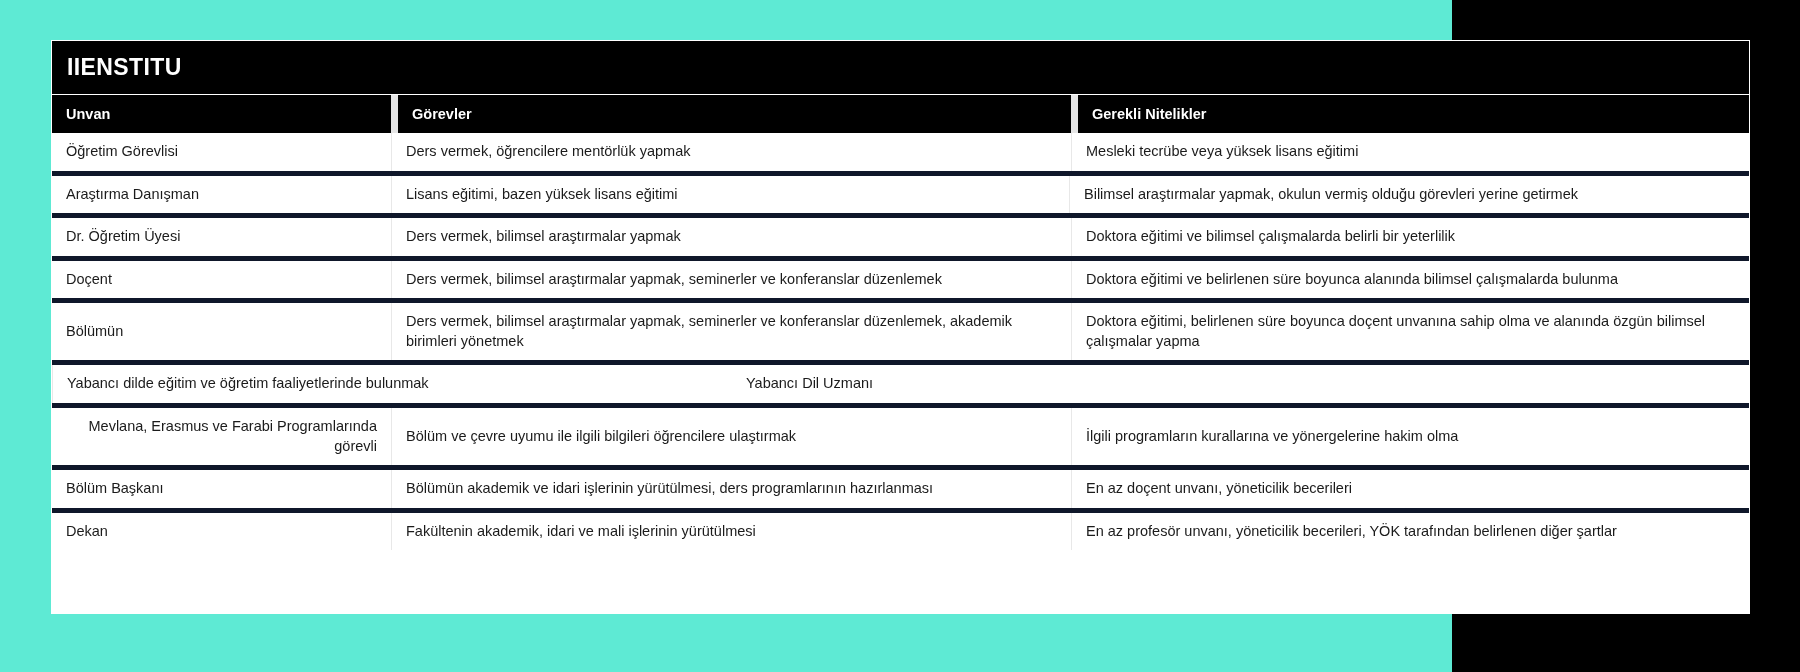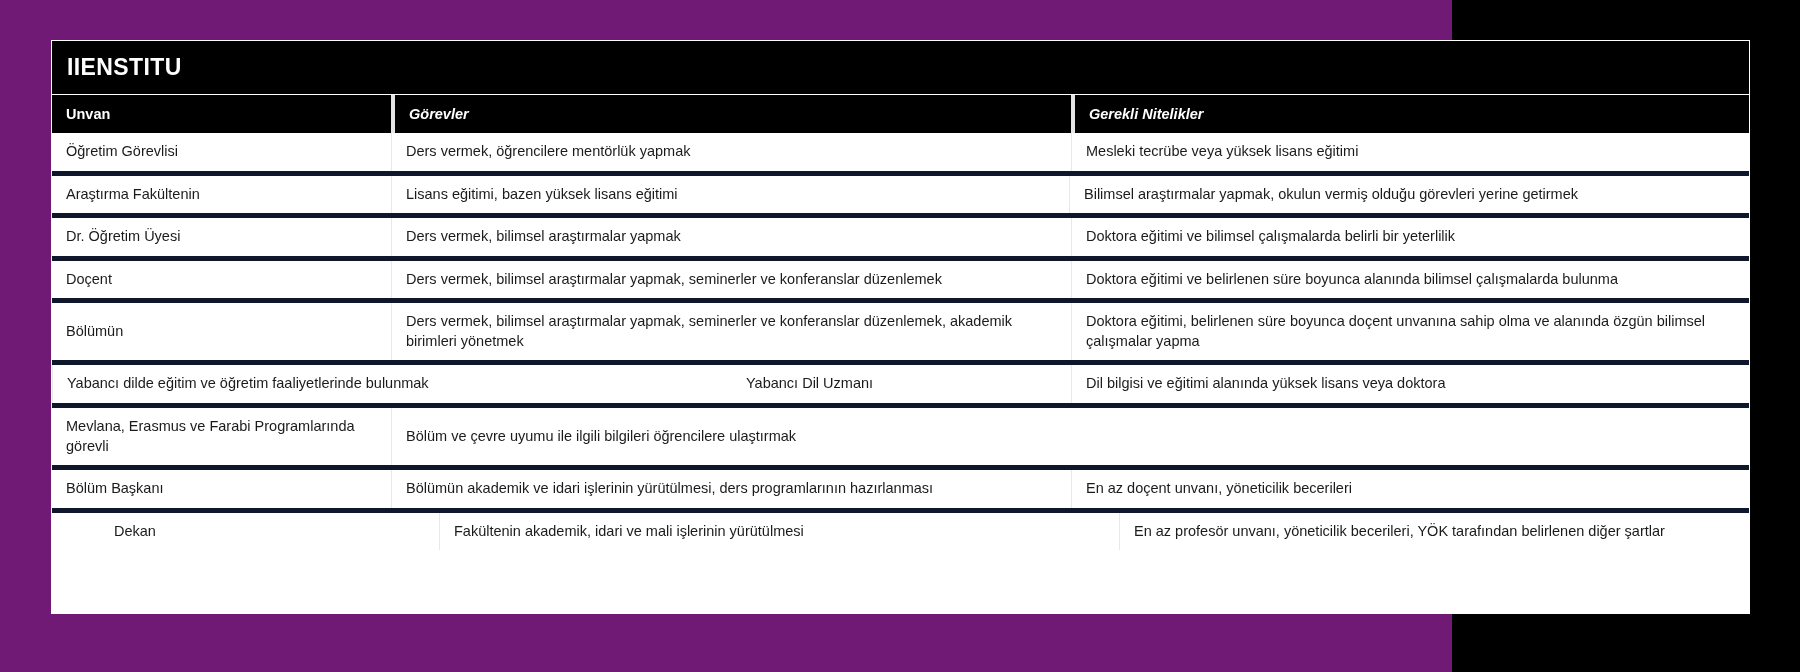--- a/index.html
+++ b/index.html
@@ -13,21 +13,21 @@
 
   body {
     font-family: "Liberation Sans", "DejaVu Sans", sans-serif;
     -webkit-font-smoothing: antialiased;
   }
 
   .canvas {
     position: relative;
     width: 1452px;
     height: 672px;
-    background: #701a75;
+    background: #5eead4;
   }
 
   .table-card {
     position: absolute;
     left: 51px;
     top: 40px;
     width: 1699px;
     height: 574px;
     background: #000000;
     border: 1px solid #ffffff;
@@ -67,44 +67,44 @@
 
   .th {
     display: flex;
     align-items: center;
     color: #ffffff;
     font-size: 14.5px;
     font-weight: 700;
     padding: 0 14px;
   }
 
-  .col-1 { width: 339px; flex: 0 0 339px; }
+  .col-1 { width: 339px; flex: 0 0 339px; text-align: right; }
   .col-2 { width: 680px; flex: 0 0 680px; }
   .col-3 { flex: 1 1 auto; }
 
   .thead-row .col-2,
-  .thead-row .col-3 { border-left: 4px solid #e5e5e5; font-style: italic; }
+  .thead-row .col-3 { border-left: 7px solid #e5e5e5; }
 
   
   .tbody {
     flex: 1 1 auto;
     background: #ffffff;
     display: flex;
     flex-direction: column;
   }
 
   .trow {
     display: flex;
     align-items: stretch;
     background: #ffffff;
     border-bottom: 5px solid #0f172a;
     min-height: 37px;
   }
 
-  .trow:last-child { border-bottom: none; padding-left: 48px; }
+  .trow:last-child { border-bottom: none; }
 
   .td {
     display: flex;
     align-items: center;
     color: #1b1b1b;
     font-size: 14.5px;
     font-weight: 400;
     line-height: 1.35;
     padding: 9px 14px;
   }
@@ -138,21 +138,21 @@
           </div>
           <div class="td col-2">
             <span class="td-text">Ders vermek, öğrencilere mentörlük yapmak</span>
           </div>
           <div class="td col-3">
             <span class="td-text">Mesleki tecrübe veya yüksek lisans eğitimi</span>
           </div>
         </div>
         <div class="trow">
           <div class="td col-1">
-            <span class="td-text">Araştırma Fakültenin</span>
+            <span class="td-text">Araştırma Danışman</span>
           </div>
           <div class="td col-3">
             <span class="td-text">Lisans eğitimi, bazen yüksek lisans eğitimi</span>
           </div>
           <div class="td col-2">
             <span class="td-text">Bilimsel araştırmalar yapmak, okulun vermiş olduğu görevleri yerine getirmek</span>
           </div>
         </div>
         <div class="trow">
           <div class="td col-1">
@@ -187,31 +187,31 @@
             <span class="td-text">Doktora eğitimi, belirlenen süre boyunca doçent unvanına sahip olma ve alanında özgün bilimsel çalışmalar yapma</span>
           </div>
         </div>
         <div class="trow">
           <div class="td col-2">
             <span class="td-text">Yabancı dilde eğitim ve öğretim faaliyetlerinde bulunmak</span>
           </div>
           <div class="td col-1">
             <span class="td-text">Yabancı Dil Uzmanı</span>
           </div>
-          <div class="td col-3">
-            <span class="td-text">Dil bilgisi ve eğitimi alanında yüksek lisans veya doktora</span>
-          </div>
         </div>
         <div class="trow">
           <div class="td col-1">
             <span class="td-text">Mevlana, Erasmus ve Farabi Programlarında görevli</span>
           </div>
           <div class="td col-2">
             <span class="td-text">Bölüm ve çevre uyumu ile ilgili bilgileri öğrencilere ulaştırmak</span>
           </div>
+          <div class="td col-3">
+            <span class="td-text">İlgili programların kurallarına ve yönergelerine hakim olma</span>
+          </div>
         </div>
         <div class="trow">
           <div class="td col-1">
             <span class="td-text">Bölüm Başkanı</span>
           </div>
           <div class="td col-2">
             <span class="td-text">Bölümün akademik ve idari işlerinin yürütülmesi, ders programlarının hazırlanması</span>
           </div>
           <div class="td col-3">
             <span class="td-text">En az doçent unvanı, yöneticilik becerileri</span>

